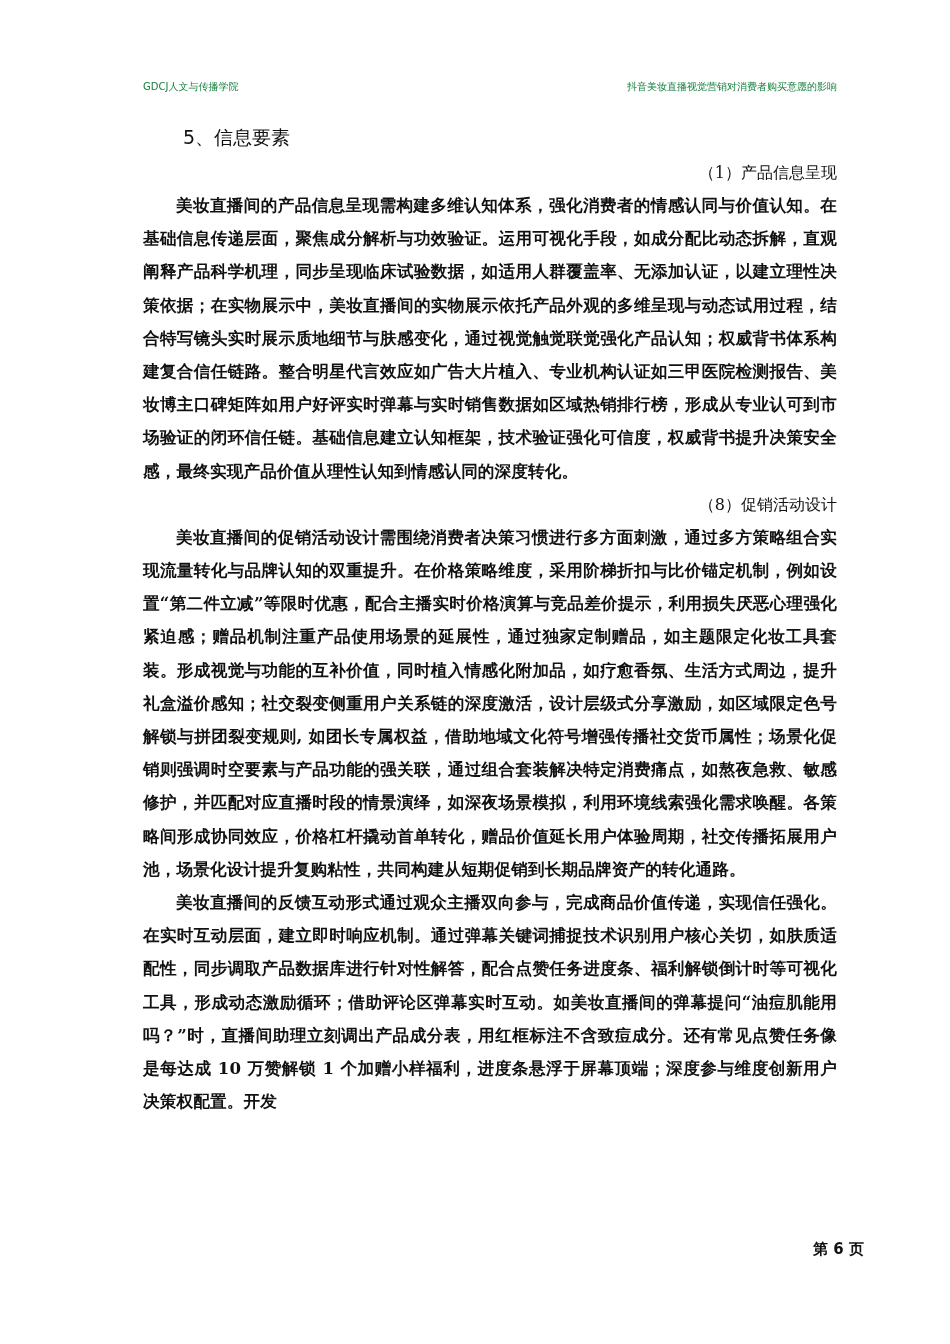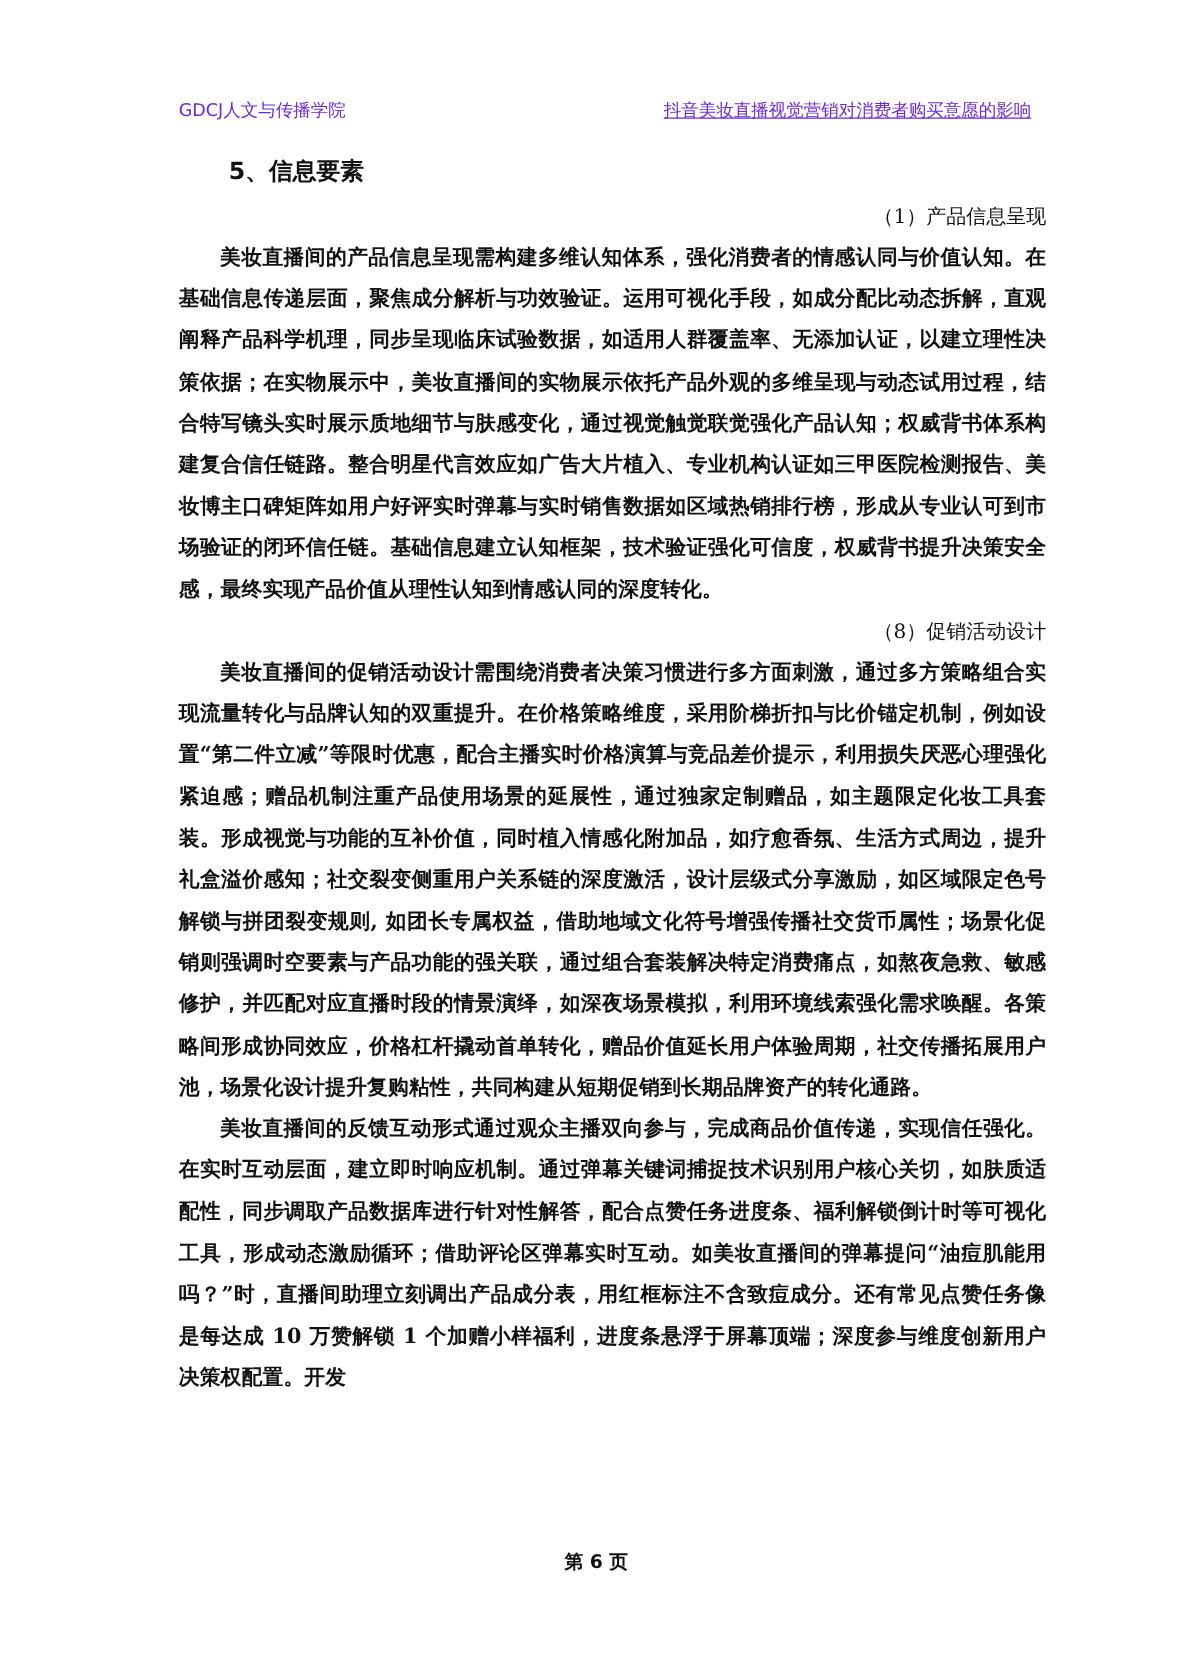--- a/index.html
+++ b/index.html
@@ -15,39 +15,39 @@
       font-family: "DejaVu Serif", "Liberation Serif", serif;
       color: #111111;
     }
     .page-header {
       position: absolute;
       top: 80px;
       left: 143px;
       width: 694px;
       height: 20px;
       font-family: "DejaVu Sans", "Liberation Sans", sans-serif;
-      font-size: 14px;
-      color: #6d28d9;
+      font-size: 10px;
+      color: #15803d;
     }
     .page-header .left { position: absolute; left: 0; top: 0; }
-    .page-header .right { position: absolute; right: 12px; top: 0; text-decoration: underline; }
+    .page-header .right { position: absolute; right: 0; top: 0; }
 
     .content {
       position: absolute;
       top: 118px;
       left: 143px;
       width: 694px;
     }
     .section-heading {
       font-family: "DejaVu Sans", "Liberation Sans", sans-serif;
       font-size: 19px;
       margin: 0 0 0 40px;
       height: 38px;
       line-height: 38px;
-      font-weight: bold;
+      font-weight: normal;
     }
     .subheading {
       font-size: 16px;
       line-height: 33px;
       height: 33px;
       padding-left: 40px;
       margin: 0;
       text-align: right;
     }
     .para {
@@ -57,25 +57,24 @@
       text-align: justify;
       margin: 0;
       letter-spacing: 0.15px;
       font-weight: bold;
     }
     .page-footer {
       position: absolute;
       top: 1240px;
       left: 0;
       width: 864px;
-      text-align: center;
+      text-align: right;
       font-family: "DejaVu Sans", "Liberation Sans", sans-serif;
       font-size: 15px;
       font-weight: bold;
-      padding-left: 45px;
     }
   </style>
 </head>
 <body>
 
 <div class="page-header">
   <span class="left">GDCJ人文与传播学院</span>
   <span class="right">抖音美妆直播视觉营销对消费者购买意愿的影响</span>
 </div>
 

